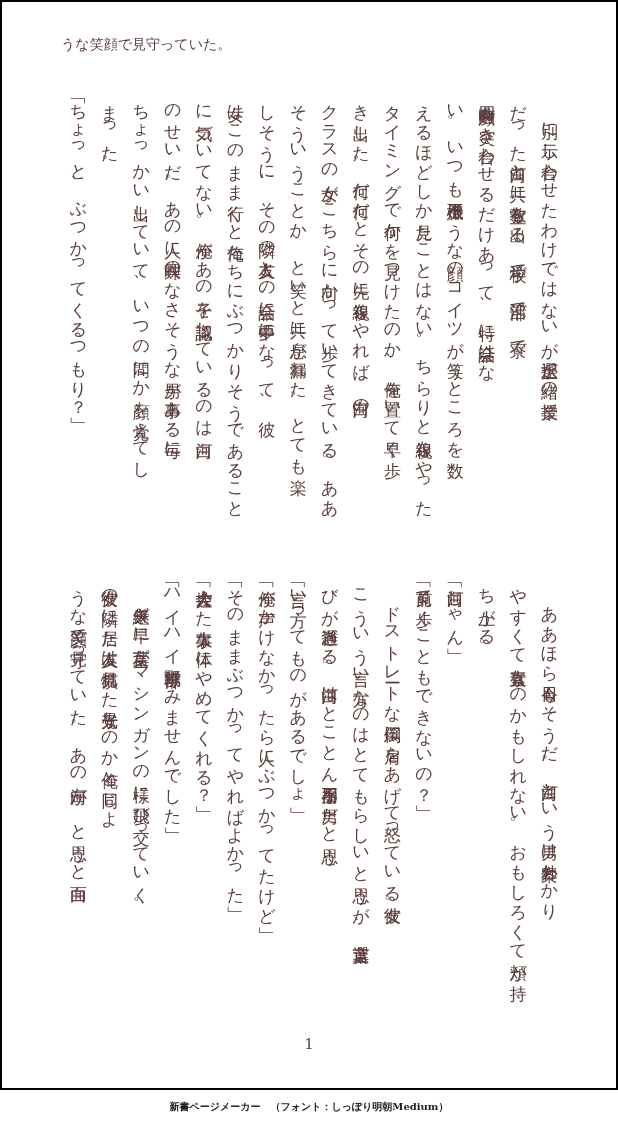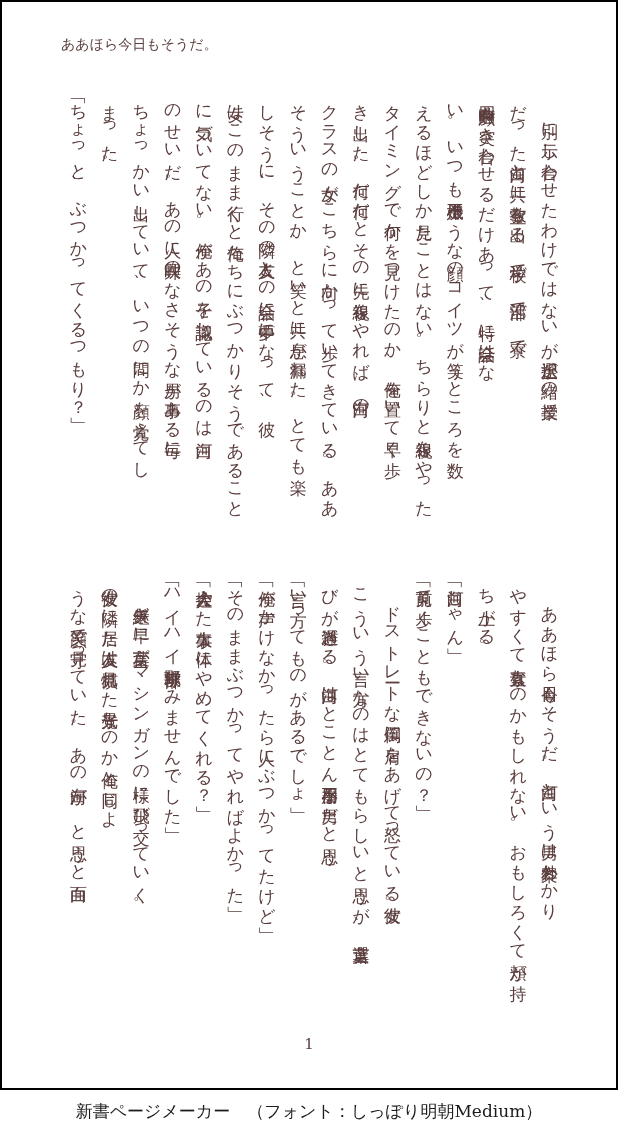--- a/index.html
+++ b/index.html
@@ -59,33 +59,34 @@
     text-align: center;
     font-size: 15px;
     color: #5a3c3c;
   }
   .footer-caption {
     position: absolute;
     top: 1100px;
     left: 0;
     width: 618px;
     text-align: center;
-    font-size: 17px;
+    font-size: 10px;
     color: #1c1c1c;
     white-space: nowrap;
+    font-weight: bold;
   }
 </style>
 </head>
 <body>
 
 <div class="stage">
 
   <div class="page-box"></div>
 
-  <div class="page-title">ああほら今日もそうだ。</div>
+  <div class="page-title">うな笑顔で見守っていた。</div>
 
   <div class="vblock vblock-upper">
       <div class="vline">　別に示し合わせたわけではないが選択が一緒の授業</div>
       <div class="vline">だった白河と共に教室を出る。学校で、部活で、寮で</div>
       <div class="vline">四六時中顔を突き合わせるだけあって、特に会話はな</div>
       <div class="vline">い。いつも不機嫌そうな顔のコイツが笑うところを数</div>
       <div class="vline">えるほどしか見たことはない。ちらりと視線をやった</div>
       <div class="vline">タイミングで何かを見つけたのか、俺を置いて早く歩</div>
       <div class="vline">き出した。何だ何だとその先に視線をやれば、白河の</div>
       <div class="vline">クラスの女がこちらに向かって歩いてきている。ああ</div>

